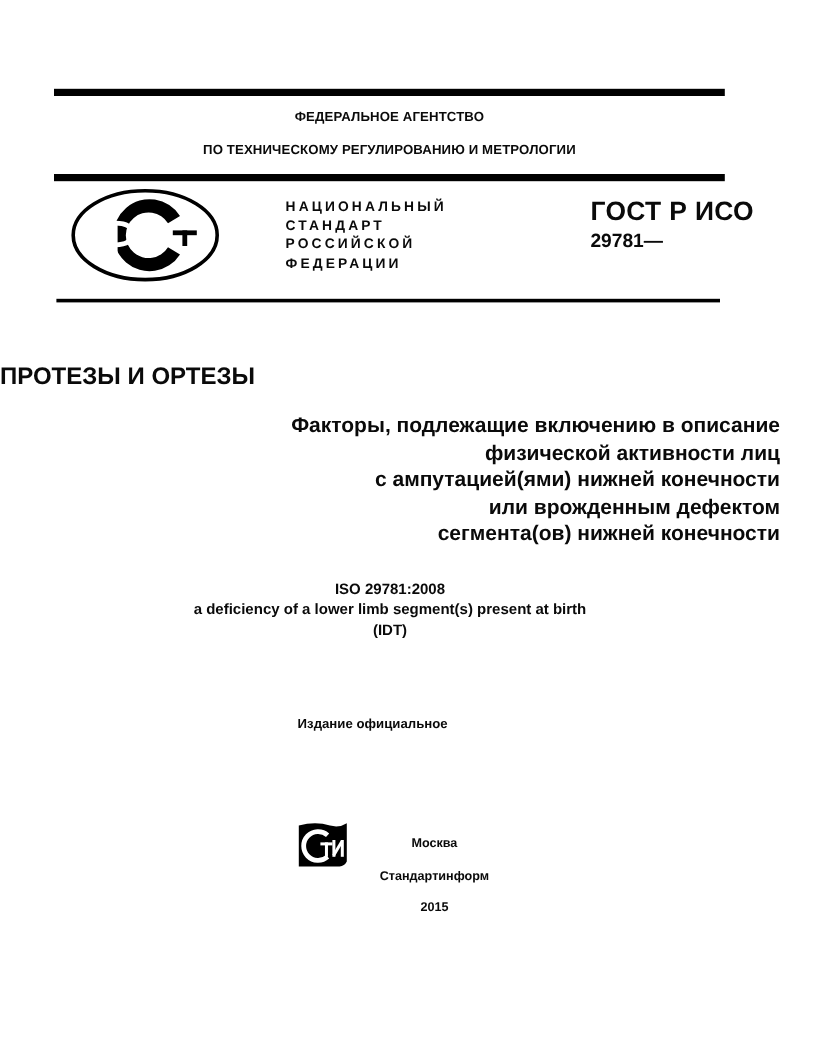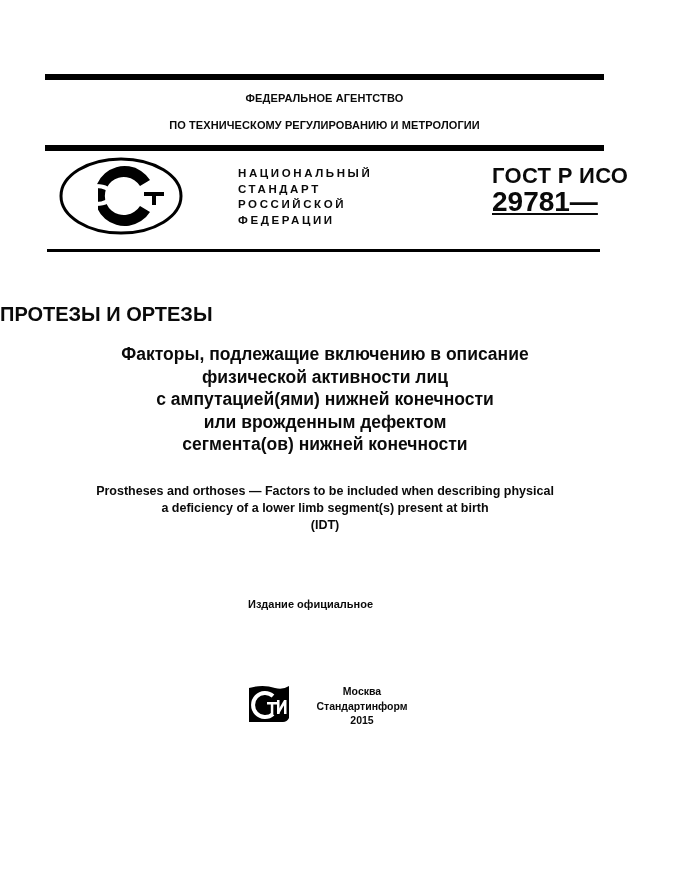--- a/index.html
+++ b/index.html
@@ -34,50 +34,50 @@
       font-weight: bold; font-size: 11.5px;
       letter-spacing: 2.6px; line-height: 15.5px;
     }
     .national div { white-space: nowrap; }
 
     .gost-id {
       position: absolute; left: 450px; top: 163px;
       font-weight: bold; line-height: 26px; margin-left: 42px;
     }
     .gost-id .l1 { font-size: 22px; letter-spacing: 0.3px; }
-    .gost-id .l2, .gost-id .l3 { font-size: 28px; text-decoration: underline; }
+    .gost-id .l2, .gost-id .l3 { font-size: 16px; }
 
     .title-main {
       position: absolute; left: 0; width: 650px; top: 303px;
       font-weight: bold; font-size: 20px;
     }
     .subtitle {
       position: absolute; left: 0; width: 650px; top: 343px;
-      text-align: center; font-weight: bold; font-size: 17.5px; line-height: 22.5px;
+      text-align: right; font-weight: bold; font-size: 17.5px; line-height: 22.5px;
     }
     .subtitle div { white-space: nowrap; }
 
     .iso-block {
       position: absolute; left: 0; width: 650px; top: 483px;
       text-align: center; font-weight: bold; font-size: 12.5px; line-height: 16.8px;
     }
     .iso-block div { white-space: nowrap; }
 
     .edition {
       position: absolute; left: 248px; top: 598px;
       font-weight: bold; font-size: 11px; white-space: nowrap;
     }
 
     .publisher-logo { position: absolute; left: 247px; top: 682px; width: 44px; height: 44px; }
 
     .publisher {
       position: absolute; left: 312px; top: 684px; width: 100px;
       text-align: center; font-weight: bold; font-size: 10.5px; line-height: 14.5px;
     }
-    .publisher div { white-space: nowrap; }
+    .publisher div { white-space: nowrap; margin-top: 12px; }
   </style>
 </head>
 <body>
 
 <div>
 
   <div class="rule rule-top"></div>
 
   <div class="agency agency-1">ФЕДЕРАЛЬНОЕ АГЕНТСТВО</div>
   <div class="agency agency-2">ПО ТЕХНИЧЕСКОМУ РЕГУЛИРОВАНИЮ И МЕТРОЛОГИИ</div>
@@ -116,21 +116,21 @@
 
   <div class="subtitle">
     <div>Факторы, подлежащие включению в описание</div>
     <div>физической активности лиц</div>
     <div>с ампутацией(ями) нижней конечности</div>
     <div>или врожденным дефектом</div>
     <div>сегмента(ов) нижней конечности</div>
   </div>
 
   <div class="iso-block">
-    <div>Prostheses and orthoses — Factors to be included when describing physical</div>
+    <div>ISO 29781:2008</div>
     <div>a deficiency of a lower limb segment(s) present at birth</div>
     <div>(IDT)</div>
   </div>
 
   <div class="edition">Издание официальное</div>
 
   <div class="publisher-logo">
     <svg width="44" height="44" viewBox="0 0 44 44">
 
       <path d="M2 6 L2 40 L36 40 Q40 40 42 36 L42 4 Q36 8 28 6 Q16 2 2 6 Z" fill="#000"></path>

